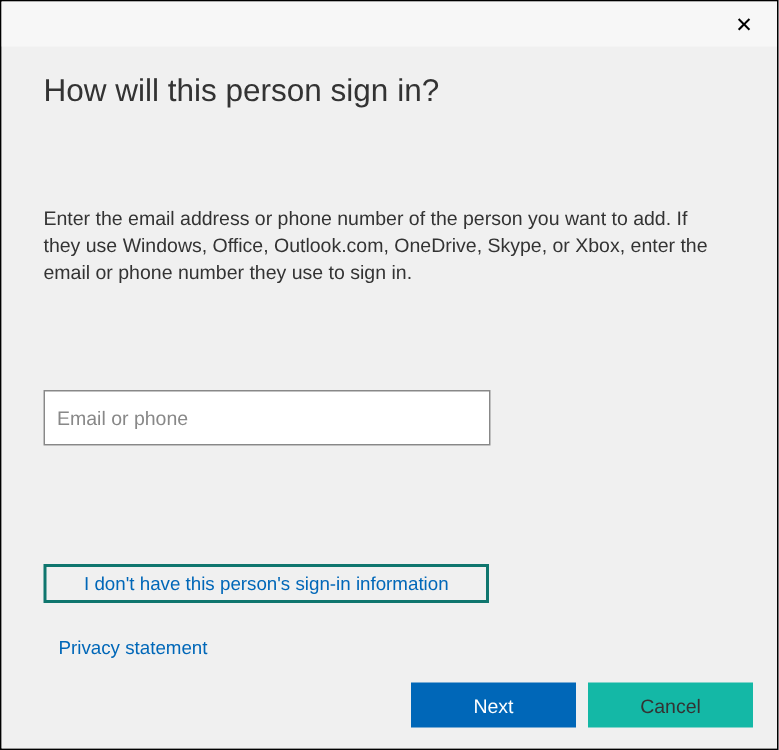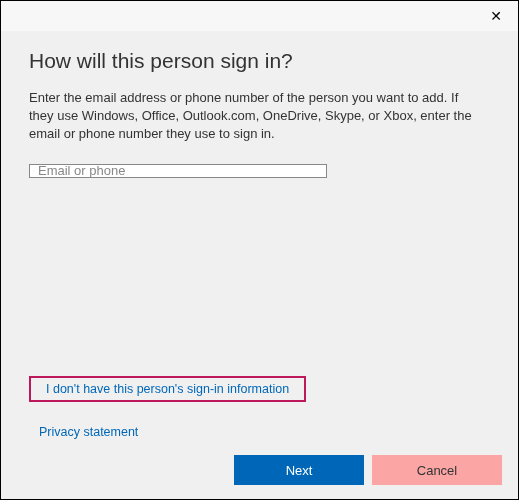--- a/index.html
+++ b/index.html
@@ -40,56 +40,57 @@
       cursor: pointer;
       font-size: 14px;
       color: #000;
     }
     .content {
       flex: 1;
       padding: 18px 28px 16px 28px;
       display: flex;
       flex-direction: column;
       position: relative;
+      gap: 48px;
     }
     .heading {
       font-size: 21px;
       font-weight: 400;
       color: #333;
       margin-bottom: 16px;
     }
     .description {
       font-size: 13px;
       color: #333;
       line-height: 1.4;
       margin-bottom: 20px;
       max-width: 450px;
     }
     .email-input {
       width: 298px;
-      height: 14px;
+      height: 37px;
       padding: 0 8px;
       font-size: 13px;
       border: 1px solid #888;
       background: #fff;
       outline: none;
       font-family: inherit;
       color: #be185d;
     }
     .email-input::placeholder {
       color: #888;
     }
     .links-area {
       position: absolute;
       bottom: 60px;
       left: 28px;
     }
     .link-highlight {
-      border: 2px solid #be185d;
-      padding: 4px 15px;
+      border: 2px solid #0f766e;
+      padding: 4px 25px;
       display: inline-block;
       margin-bottom: 6px;
     }
     .link {
       color: #0067b8;
       font-size: 12.5px;
       cursor: pointer;
       display: block;
     }
     .link-secondary {
@@ -97,33 +98,33 @@
       margin-left: 10px;
     }
     .footer {
       position: absolute;
       bottom: 14px;
       right: 16px;
       display: flex;
       gap: 8px;
     }
     .btn {
-      width: 130px;
+      width: 110px;
       height: 30px;
       font-size: 13px;
       border: none;
       cursor: pointer;
       font-family: inherit;
     }
     .btn-primary {
       background: #0067b8;
       color: #fff;
     }
     .btn-secondary {
-      background: #fca5a5;
+      background: #14b8a6;
       color: #333;
     }
   </style>
 </head>
 <body>
 
 <div class="window">
   <div class="titlebar">
     <div class="close-btn">
       <span>✕</span>

